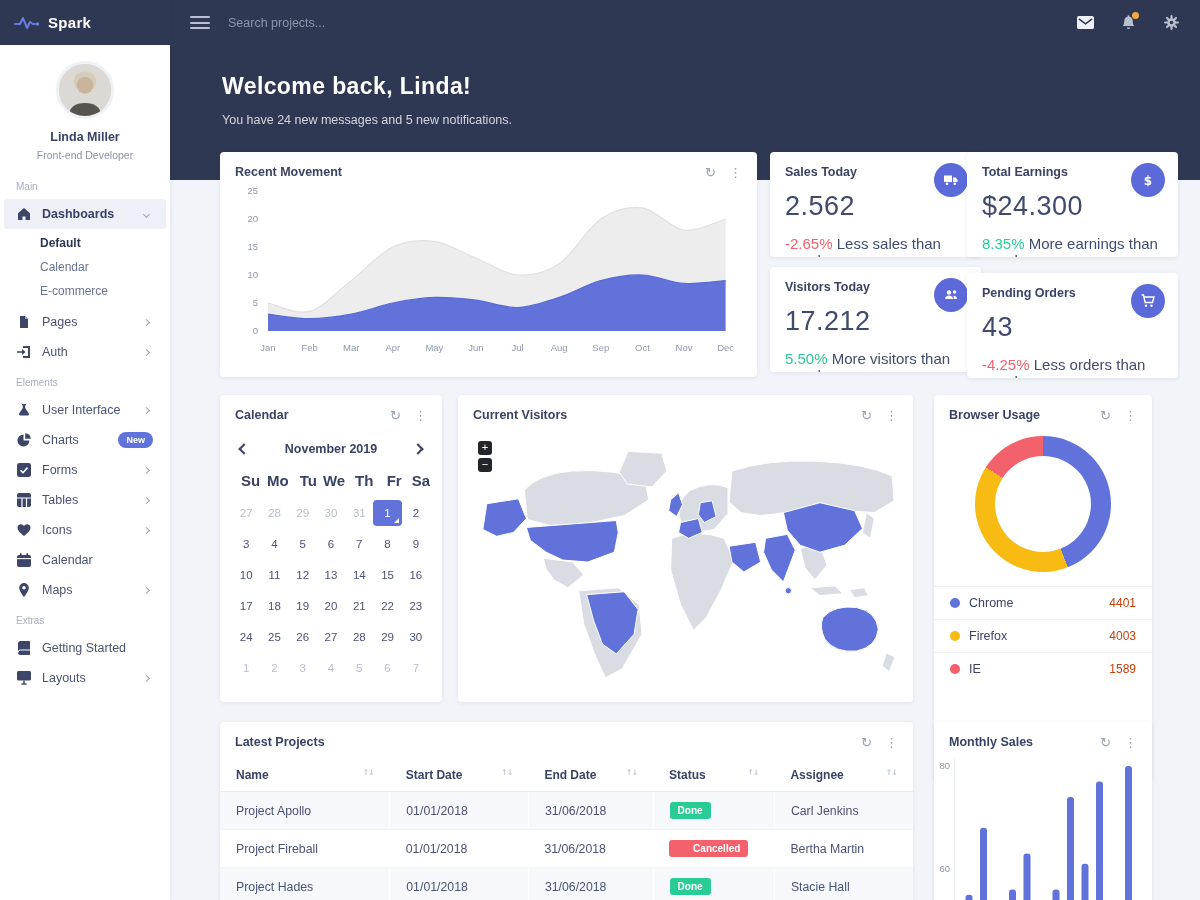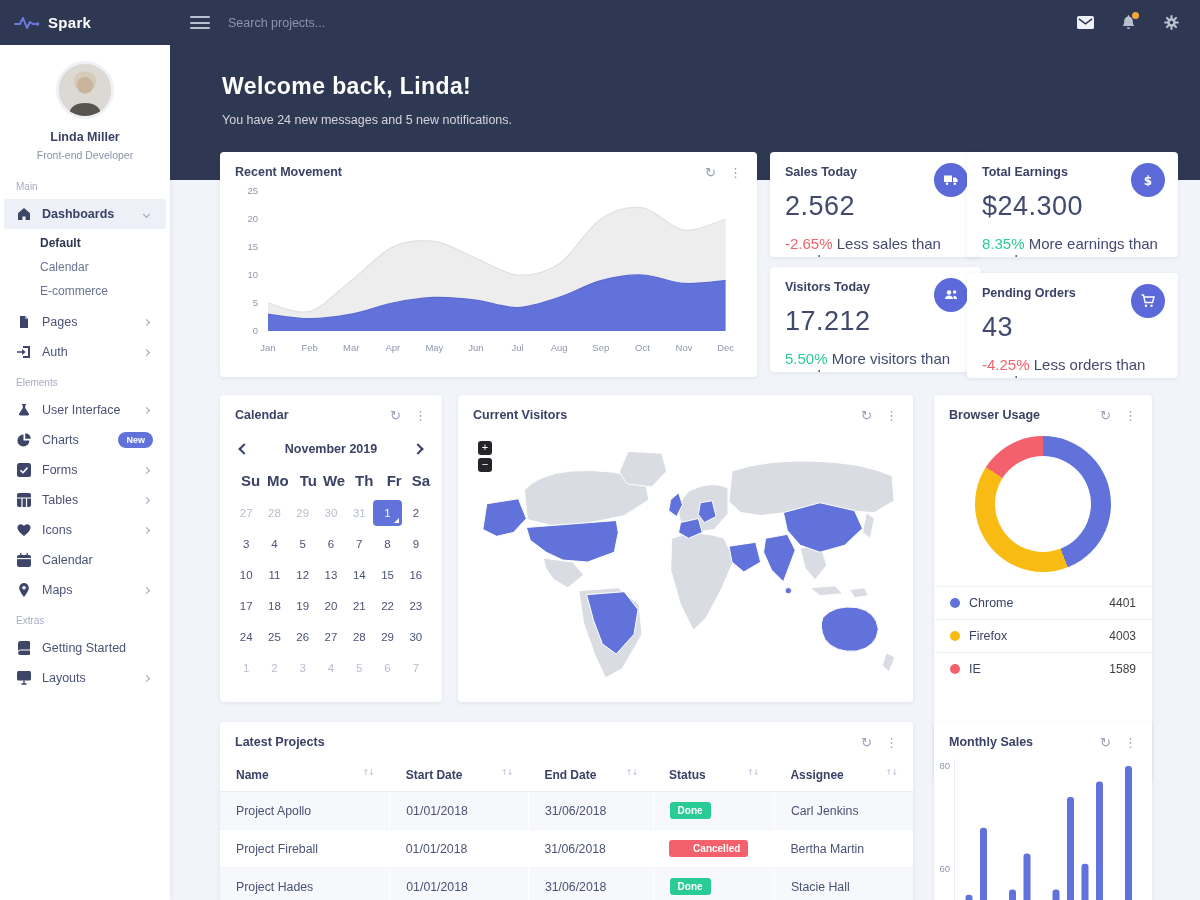--- a/index.html
+++ b/index.html
@@ -88,21 +88,21 @@
   .map-zoom { position:absolute; left:20px; top:46px; display:flex; flex-direction:column; gap:3px; z-index:2; }
   .map-zoom-btn { width:14px; height:14px; background:#23252b; color:#fff; border-radius:3px;
                   font-size:11px; line-height:13px; text-align:center; cursor:pointer; }
   #card-browser { left:764px; top:395px; width:218px; height:385px; }
   .donut { width:136px; height:136px; border-radius:50%; margin:14px auto 0; position:relative; }
   .donut-hole { position:absolute; inset:20px; border-radius:50%; background:#fff; }
   .legend { margin-top:14px; }
   .legend-row { display:flex; align-items:center; padding:9px 16px; border-top:1px solid #eef1f6;
                 font-size:12.5px; color:#3a4266; }
   .dot { width:10px; height:10px; border-radius:50%; margin-right:9px; flex:none; }
-  .legend-val { margin-left:auto; font-size:12px; color:#404040; }
+  .legend-val { margin-left:auto; font-size:12px; color:#c2410c; }
   #card-projects { left:50px; top:722px; width:693px; height:230px; }
   .table { width:100%; border-collapse:collapse; margin-top:10px; }
   .table th { text-align:left; font-size:12px; font-weight:700; color:#3a4266; padding:9px 16px;
               border-bottom:1px solid #e7ebf2; }
   .sort { float:right; color:#c3cad8; font-size:8px; letter-spacing:-1px; font-family:"DejaVu Sans",sans-serif; cursor:pointer; }
   .table td { font-size:12.3px; color:#4a5275; padding:10px 16px; border-bottom:1px solid #f0f3f7; }
   .table tr.striped td { background:#f6f8fb; border-left:1px solid #fff; }
   .table tr.striped td:first-child { border-left:none; }
   .badge { display:inline-block; padding:3px 8px; border-radius:3px; color:#fff; font-size:10px; font-weight:700; }
   .badge-green { background:#2acc96; } .badge-red { background:#f3616d;padding-left:24px; }

